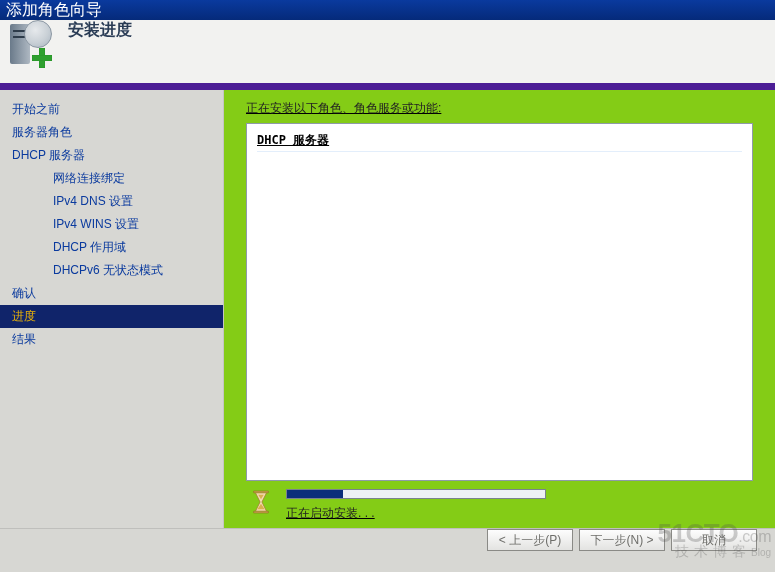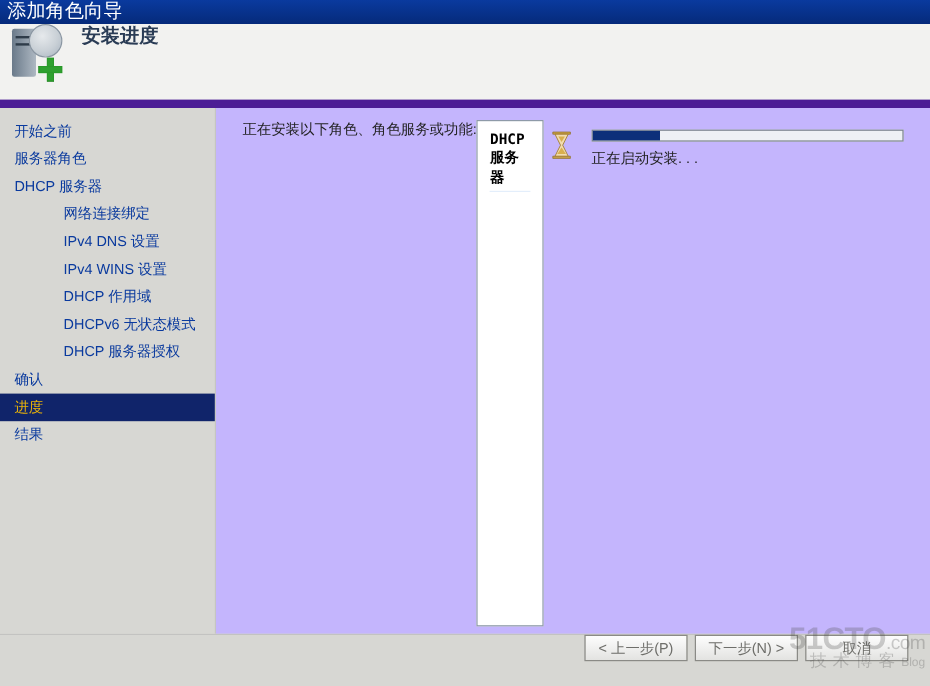--- a/index.html
+++ b/index.html
@@ -97,45 +97,46 @@
 
     
     .body {
       display: flex;
       height: 438px;
       background: #d7d7d3;
     }
 
     
     .sidebar {
-      width: 180px;
+      width: 224px;
       background: #d7d7d3;
       padding-top: 8px;
       border-right: 1px solid #c5c5c2;
     }
     .side-item {
       padding: 3px 12px;
       color: #0a3a9e;
       cursor: default;
       white-space: nowrap;
     }
     .side-item.sub { padding-left: 24px; margin-left: 29px; }
     .side-item.selected {
       background: #10246a;
       color: #eab308;
     }
 
     
     .main {
       flex: 1;
       padding: 10px 22px 6px 22px;
-      background: #c4b5fd;
-      position: relative;
-      display: flex;
-      flex-direction: row;
+      background: #84cc16;
+      position: relative;
+      display: flex;
+      flex-direction: column;
+      text-decoration: underline;
     }
     .main-label {
       color: #222;
       margin-bottom: 6px;
     }
     .listbox {
       flex: 1;
       background: #fff;
       border: 1px solid #8e9aa8;
       padding: 6px 10px;
@@ -252,21 +253,20 @@
 
   <div class="sidebar">
     <div class="side-item">开始之前</div>
     <div class="side-item">服务器角色</div>
     <div class="side-item">DHCP 服务器</div>
     <div class="side-item sub">网络连接绑定</div>
     <div class="side-item sub">IPv4 DNS 设置</div>
     <div class="side-item sub">IPv4 WINS 设置</div>
     <div class="side-item sub">DHCP 作用域</div>
     <div class="side-item sub">DHCPv6 无状态模式</div>
-    <div class="side-item sub">DHCP 服务器授权</div>
     <div class="side-item">确认</div>
     <div class="side-item selected">进度</div>
     <div class="side-item">结果</div>
   </div>
 
   <div class="main">
     <div class="main-label">正在安装以下角色、角色服务或功能:</div>
 
     <div class="listbox">
       <div class="list-item">DHCP 服务器</div>

